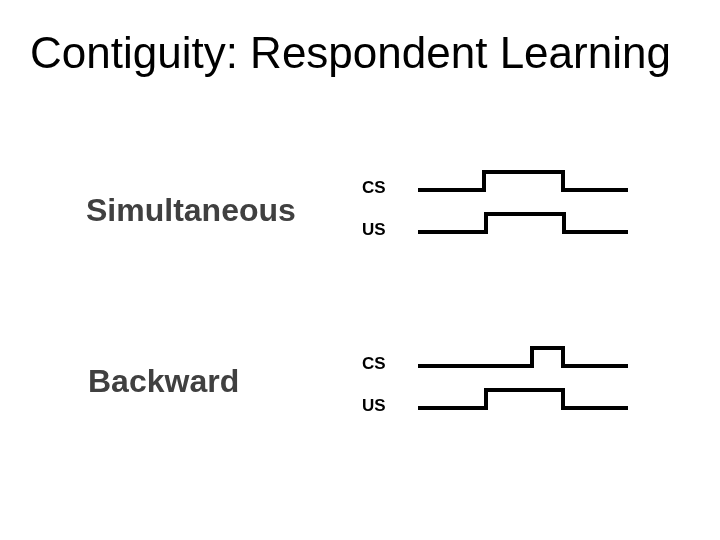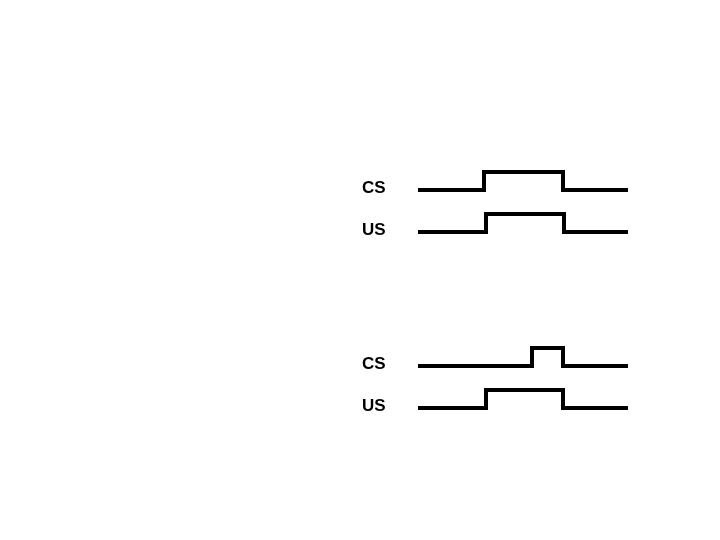--- a/index.html
+++ b/index.html
@@ -50,22 +50,25 @@
   #wave-svg {
     position: absolute;
     left: 0;
     top: 0;
   }
 </style>
 </head>
 <body>
 
 <div class="slide" id="slide">
+  <h1 class="title">Contiguity: Respondent Learning</h1>
 
+  <div class="section-label simultaneous">Simultaneous</div>
 
+  <div class="section-label backward">Backward</div>
 
   <svg id="wave-svg" width="720" height="540" viewBox="0 0 720 540">
       <path d="M 418 190 H 484 V 172 H 563 V 190 H 628" fill="none" stroke="#000000" stroke-width="4" stroke-linecap="butt" stroke-linejoin="miter"></path>
       <path d="M 418 232 H 486 V 214 H 564 V 232 H 628" fill="none" stroke="#000000" stroke-width="4" stroke-linecap="butt" stroke-linejoin="miter"></path>
       <path d="M 418 366 H 532 V 348 H 563 V 366 H 628" fill="none" stroke="#000000" stroke-width="4" stroke-linecap="butt" stroke-linejoin="miter"></path>
       <path d="M 418 408 H 486 V 390 H 563 V 408 H 628" fill="none" stroke="#000000" stroke-width="4" stroke-linecap="butt" stroke-linejoin="miter"></path>
     </svg>
 <div class="wave-label" style="top: 179px;">CS</div>
     <div class="wave-label" style="top: 221px;">US</div>
     <div class="wave-label" style="top: 355px;">CS</div>

